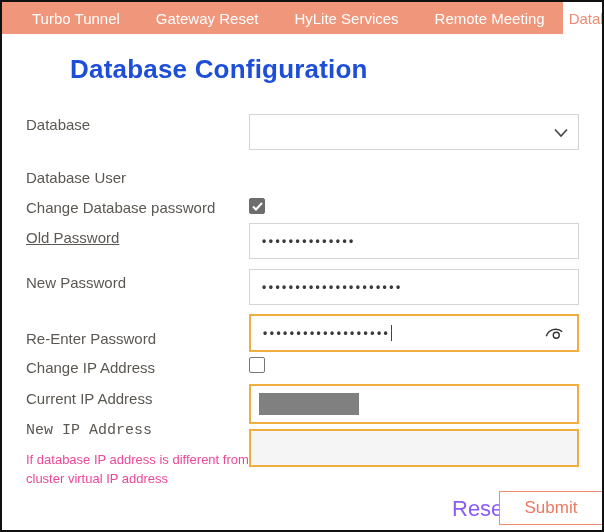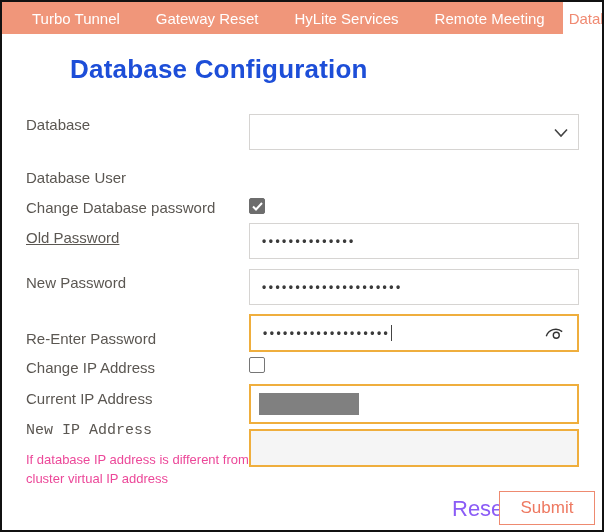--- a/index.html
+++ b/index.html
@@ -73,21 +73,21 @@
   .redacted-block {
     position:absolute; left:8px; top:50%; transform:translateY(-50%);
     width:100px; height:22px; background:#808080;
   }
 
   
   .reset-link {
     position:absolute; top:494px; left:450px; font-size:22px; color:#8b5cf6; cursor:pointer;
   }
   .submit-btn {
-    position:absolute; top:489px; left:497px; width:96px; height:34px;
+    position:absolute; top:489px; left:497px; width:104px; height:34px;
     background:#fff; border:1px solid #ee8a70; color:#ee7961;
     font-size:17px; display:flex; align-items:center; justify-content:center;
     cursor:pointer; font-family:inherit;
   }
 </style>
 </head>
 <body>
 
 <div class="screen">
 

